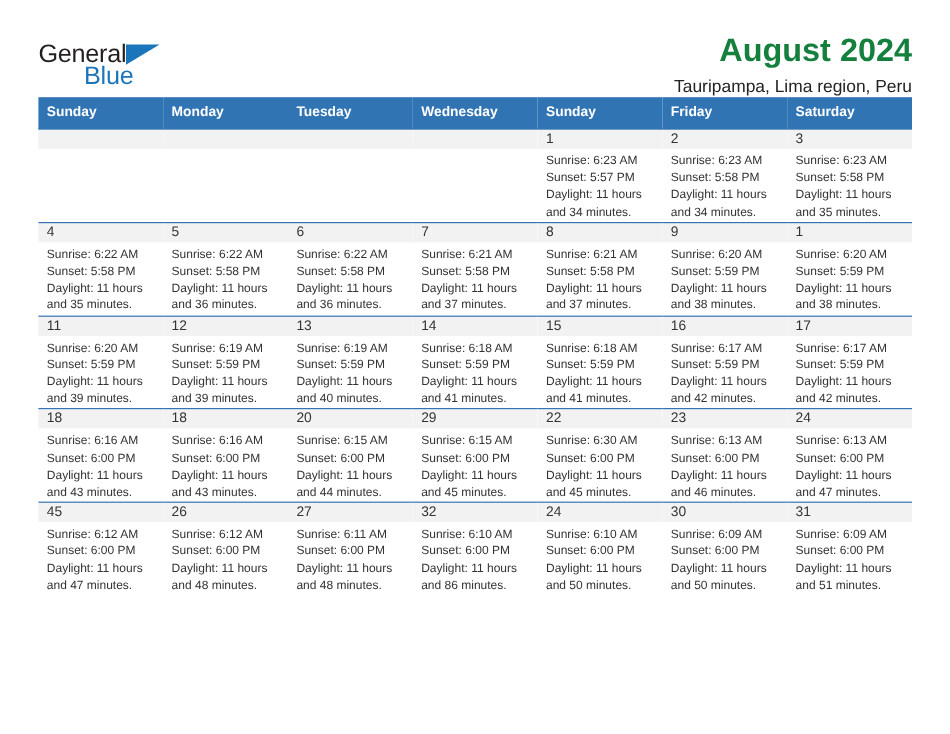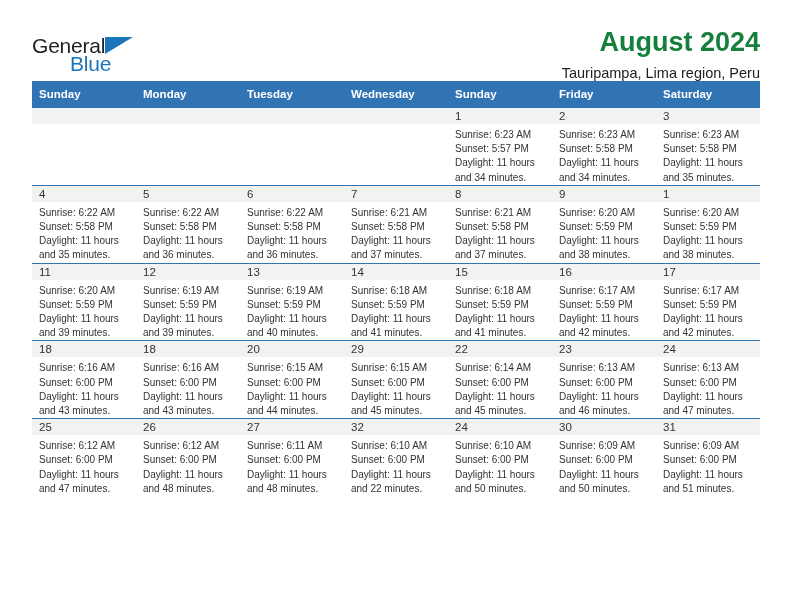--- a/index.html
+++ b/index.html
@@ -375,21 +375,21 @@
           <div class="cell-body">
             <div>Sunrise: 6:15 AM</div>
             <div>Sunset: 6:00 PM</div>
             <div>Daylight: 11 hours</div>
             <div>and 45 minutes.</div>
           </div>
         </td>
         <td>
           <div class="daynum-strip">22</div>
           <div class="cell-body">
-            <div>Sunrise: 6:14 AM</div>
+            <div>Sunrise: 6:30 AM</div>
             <div>Sunset: 6:00 PM</div>
             <div>Daylight: 11 hours</div>
             <div>and 45 minutes.</div>
           </div>
         </td>
         <td>
           <div class="daynum-strip">23</div>
           <div class="cell-body">
             <div>Sunrise: 6:13 AM</div>
             <div>Sunset: 6:00 PM</div>
@@ -403,21 +403,21 @@
             <div>Sunrise: 6:13 AM</div>
             <div>Sunset: 6:00 PM</div>
             <div>Daylight: 11 hours</div>
             <div>and 47 minutes.</div>
           </div>
         </td>
       </tr>
 
       <tr class="week-row">
         <td>
-          <div class="daynum-strip">25</div>
+          <div class="daynum-strip">45</div>
           <div class="cell-body">
             <div>Sunrise: 6:12 AM</div>
             <div>Sunset: 6:00 PM</div>
             <div>Daylight: 11 hours</div>
             <div>and 47 minutes.</div>
           </div>
         </td>
         <td>
           <div class="daynum-strip">26</div>
           <div class="cell-body">
@@ -435,21 +435,21 @@
             <div>Daylight: 11 hours</div>
             <div>and 48 minutes.</div>
           </div>
         </td>
         <td>
           <div class="daynum-strip">32</div>
           <div class="cell-body">
             <div>Sunrise: 6:10 AM</div>
             <div>Sunset: 6:00 PM</div>
             <div>Daylight: 11 hours</div>
-            <div>and 22 minutes.</div>
+            <div>and 86 minutes.</div>
           </div>
         </td>
         <td>
           <div class="daynum-strip">24</div>
           <div class="cell-body">
             <div>Sunrise: 6:10 AM</div>
             <div>Sunset: 6:00 PM</div>
             <div>Daylight: 11 hours</div>
             <div>and 50 minutes.</div>
           </div>

